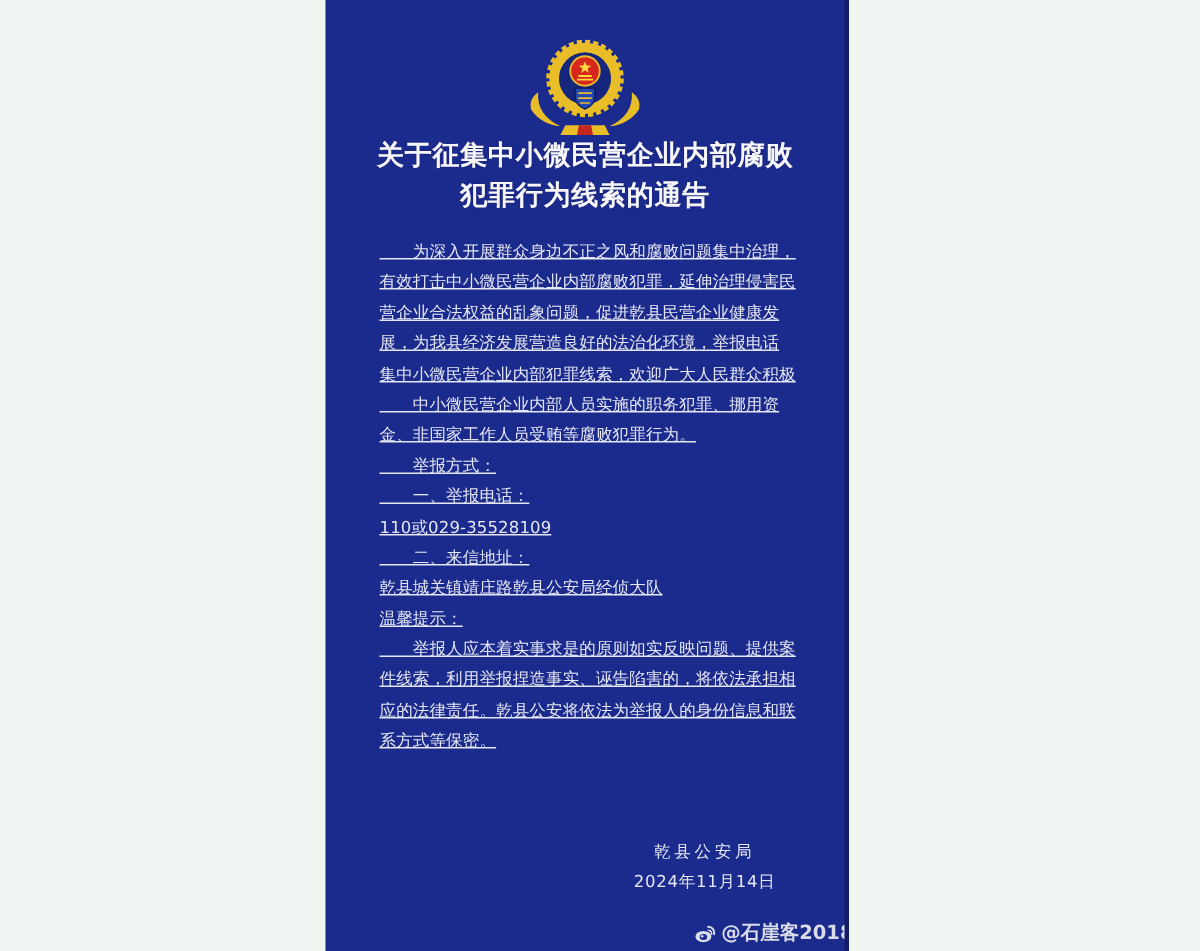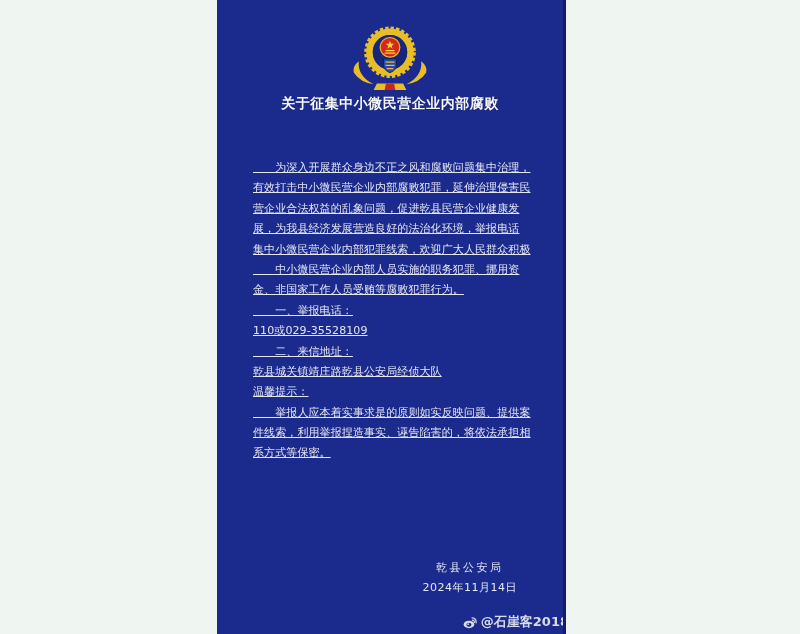--- a/index.html
+++ b/index.html
@@ -22,21 +22,21 @@
   }
   .emblem-wrap {
     position: absolute;
     top: 25px; left: 0; right: 0;
     text-align: center;
   }
   .title {
     position: absolute;
     top: 90px; left: 0; right: 0;
     text-align: center;
-    font-size: 14px;
+    font-size: 18px;
     font-weight: bold;
     line-height: 27px;
     color: #f6f6fb;
     letter-spacing: 0.5px;
     text-shadow: 0 0 1px rgba(0,0,0,0.35);
   }
   .body-text {
     position: absolute;
     top: 158px; left: 36px; right: 28px;
     font-size: 11px;
@@ -94,37 +94,40 @@
       <path d="M42 41 h16 v7 q0 7 -8 10 q-8 -3 -8 -10 Z" fill="#2448b4" stroke="#0d1a5a" stroke-width="1"></path>
       <path d="M44.5 45 h11 M44.5 49 h11 M46 53 h8" stroke="#e9bd27" stroke-width="1.4" fill="none"></path>
 
       <path d="M34 71 h32 l4 8 h-40 Z" fill="#e9bd27"></path>
       <path d="M45 71 h10 l1.5 8 h-13 Z" fill="#c3271e"></path>
     </svg>
   </div>
 
   <div class="title">
     <div>关于征集中小微民营企业内部腐败</div>
+    <div>犯罪行为线索的通告</div>
   </div>
 
   <div class="body-text">
     <div class="body-line">　　为深入开展群众身边不正之风和腐败问题集中治理，</div>
     <div class="body-line">有效打击中小微民营企业内部腐败犯罪，延伸治理侵害民</div>
     <div class="body-line">营企业合法权益的乱象问题，促进乾县民营企业健康发</div>
     <div class="body-line">展，为我县经济发展营造良好的法治化环境，举报电话</div>
     <div class="body-line">集中小微民营企业内部犯罪线索，欢迎广大人民群众积极</div>
     <div class="body-line">　　中小微民营企业内部人员实施的职务犯罪、挪用资</div>
     <div class="body-line">金、非国家工作人员受贿等腐败犯罪行为。</div>
+    <div class="body-line">　　举报方式：</div>
     <div class="body-line">　　一、举报电话：</div>
     <div class="body-line">110或029-35528109</div>
     <div class="body-line">　　二、来信地址：</div>
     <div class="body-line">乾县城关镇靖庄路乾县公安局经侦大队</div>
     <div class="body-line">温馨提示：</div>
     <div class="body-line">　　举报人应本着实事求是的原则如实反映问题、提供案</div>
     <div class="body-line">件线索，利用举报捏造事实、诬告陷害的，将依法承担相</div>
+    <div class="body-line">应的法律责任。乾县公安将依法为举报人的身份信息和联</div>
     <div class="body-line">系方式等保密。</div>
   </div>
 
   <div class="sign-block">
     <div class="sign-name">乾县公安局</div>
     <div class="sign-date">2024年11月14日</div>
   </div>
 
   <div class="watermark">
     <svg viewBox="0 0 24 20" width="15" height="13" xmlns="http://www.w3.org/2000/svg">

